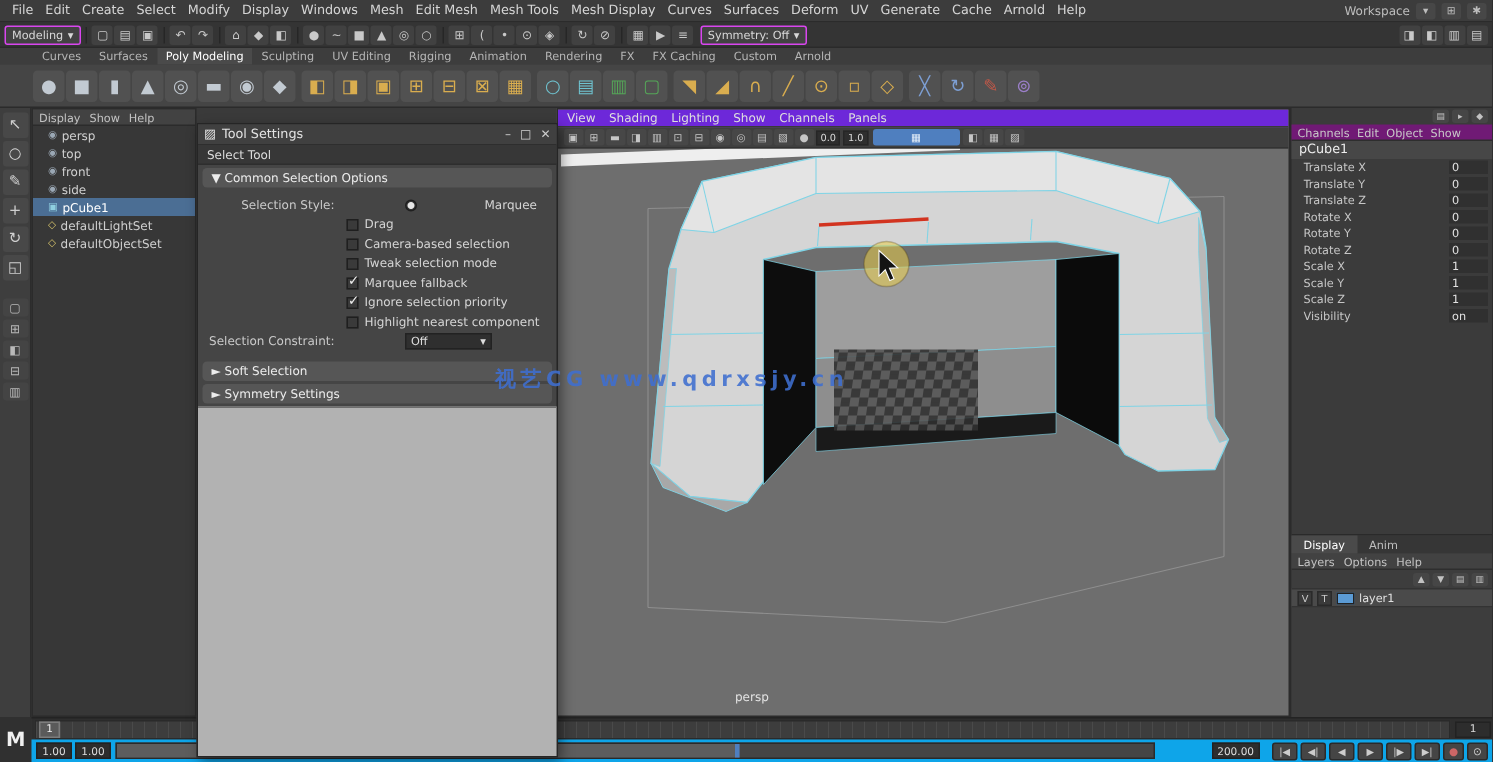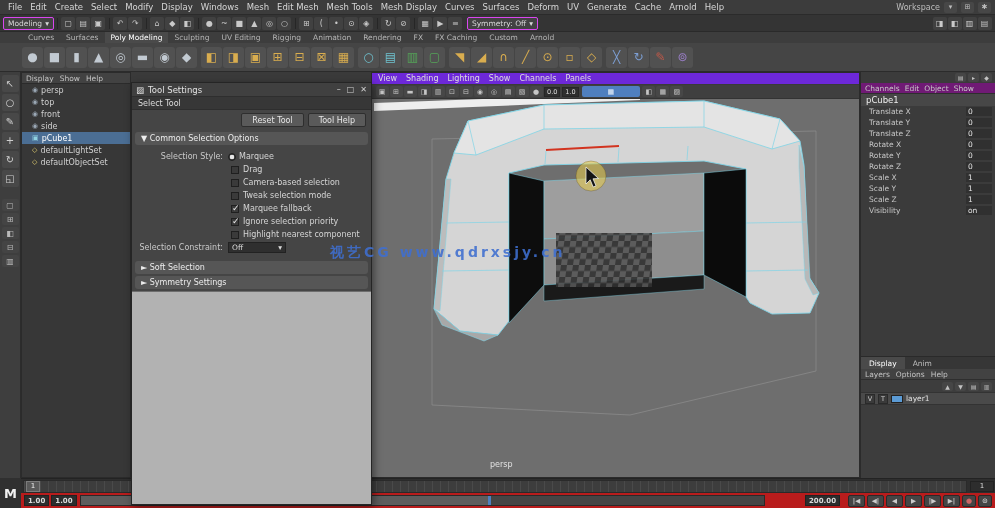--- a/index.html
+++ b/index.html
@@ -96,41 +96,41 @@
              font-size:8.5px;color:#e2e2e2;border-bottom:1px solid #2e2e2e;}
   .dlg-btns{margin-left:auto;display:flex;gap:6px;font-size:8px;color:#cfcfcf;}
   .dlg-toolname{height:13px;background:#373737;display:flex;align-items:center;padding:0 6px;
                 font-size:8px;color:#dcdcdc;border-bottom:1px solid #2e2e2e;}
   .dlg-actionrow{height:20px;display:flex;align-items:center;justify-content:flex-end;gap:4px;padding:0 5px;}
   .dlg-btn{height:14px;padding:0 10px;background:#5a5a5a;border:1px solid #2e2e2e;border-radius:2px;
            font-size:8px;color:#e6e6e6;display:flex;align-items:center;}
   .section-hdr{height:13px;margin:2px 3px;background:#565656;border-radius:3px;display:flex;
                align-items:center;gap:4px;padding:0 6px;font-size:8px;color:#ececec;}
   .ts-opts{padding:3px 0 5px;}
-  .ts-row{height:13px;display:flex;align-items:center;font-size:8px;color:#d5d5d5;}
+  .ts-row{height:13px;display:flex;align-items:center;font-size:8px;color:#d5d5d5;gap:42px;}
   .ts-label{width:96px;text-align:right;padding-right:5px;color:#c9c9c9;}
   .radio{width:8px;height:8px;border-radius:50%;border:1px solid #1f1f1f;background:#3a3a3a;margin-right:3px;}
   .radio.on{background:radial-gradient(circle,#e8e8e8 0 2px,#3a3a3a 2.6px);}
   .cbrow{padding-left:99px;gap:4px;}
   .cb{width:8px;height:8px;border:1px solid #1f1f1f;background:#3a3a3a;position:relative;flex:0 0 auto;}
   .cb.checked::after{content:"✓";position:absolute;top:-3px;left:0;font-size:9px;color:#ececec;}
   .ts-dd{height:11px;min-width:58px;background:#2f2f2f;border:1px solid #222;display:flex;align-items:center;
          justify-content:space-between;padding:0 3px;font-size:7.5px;color:#ddd;}
   .dlg-light{flex:1;background:#b2b2b2;border-top:1px solid #6e6e6e;}
   
   .timeslider{position:absolute;left:21px;top:478px;width:974px;height:15px;background:#2e2e2e;
               display:flex;align-items:center;border-top:1px solid #232323;}
   .ts-track{flex:1;height:13px;margin:0 2px;background:#3d3d3d;border:1px solid #2a2a2a;position:relative;
             background-image:repeating-linear-gradient(90deg,#4a4a4a 0 1px,transparent 1px 8px);}
   .cf-marker{position:absolute;left:2px;top:0;width:14px;height:100%;background:#5a5a5a;border:1px solid #7c7c7c;
              display:flex;align-items:center;justify-content:center;font-size:7px;color:#f0f0f0;}
   .fld{height:11px;background:#2d2d2d;border:1px solid #222;color:#ddd;font-size:7px;display:flex;
        align-items:center;justify-content:center;padding:0 3px;margin:0 1px;min-width:24px;}
-  .rangeslider{position:absolute;left:21px;top:493px;width:974px;height:15px;background:#b91c1c;
-               display:flex;align-items:center;padding:0 2px;font-weight:bold;}
+  .rangeslider{position:absolute;left:21px;top:493px;width:974px;height:15px;background:#0ea5e9;
+               display:flex;align-items:center;padding:0 2px;}
   .rs-track{flex:1;height:11px;background:#454545;border:1px solid #2a2a2a;position:relative;margin:0 2px;}
   .rs-bar{position:absolute;left:0;top:0;height:100%;width:60%;background:#5d5d5d;border-right:3px solid #4f7fbf;}
   .tbtn{min-width:17px;height:12px;display:inline-flex;align-items:center;justify-content:center;
         background:#454545;border:1px solid #2a2a2a;color:#ccc;border-radius:2px;margin:0 1px;font-size:6.5px;}
   .fld.blue{background:#4f7fbf;color:#fff;margin-top:43px;}
   .keybtn{width:14px;height:12px;border-radius:2px;background:#454545;border:1px solid #2a2a2a;color:#c66;
           display:flex;align-items:center;justify-content:center;font-size:7px;margin:0 1px;}
   .maya-logo{position:absolute;left:0;top:478px;width:21px;height:30px;background:#303030;color:#f0f0f0;
              display:flex;align-items:center;justify-content:center;font-size:13px;font-weight:bold;}
   
@@ -529,24 +529,20 @@
       <span>Tool Settings</span>
       <span class="dlg-btns">
         <span>–</span>
           <span>□</span>
           <span>✕</span>
       </span>
     </div>
     <div class="dlg-toolname">
       <span>Select Tool</span>
     </div>
-    <div class="dlg-actionrow">
-      <span class="dlg-btn">Reset Tool</span>
-      <span class="dlg-btn">Tool Help</span>
-    </div>
     <div class="section-hdr">
       <span>▼  Common Selection Options</span>
     </div>
     <div class="ts-opts">
       <div class="ts-row">
         <span class="ts-label">Selection Style:</span>
         <span class="radio on"></span>
         <span>Marquee</span>
       </div>
       <div>

